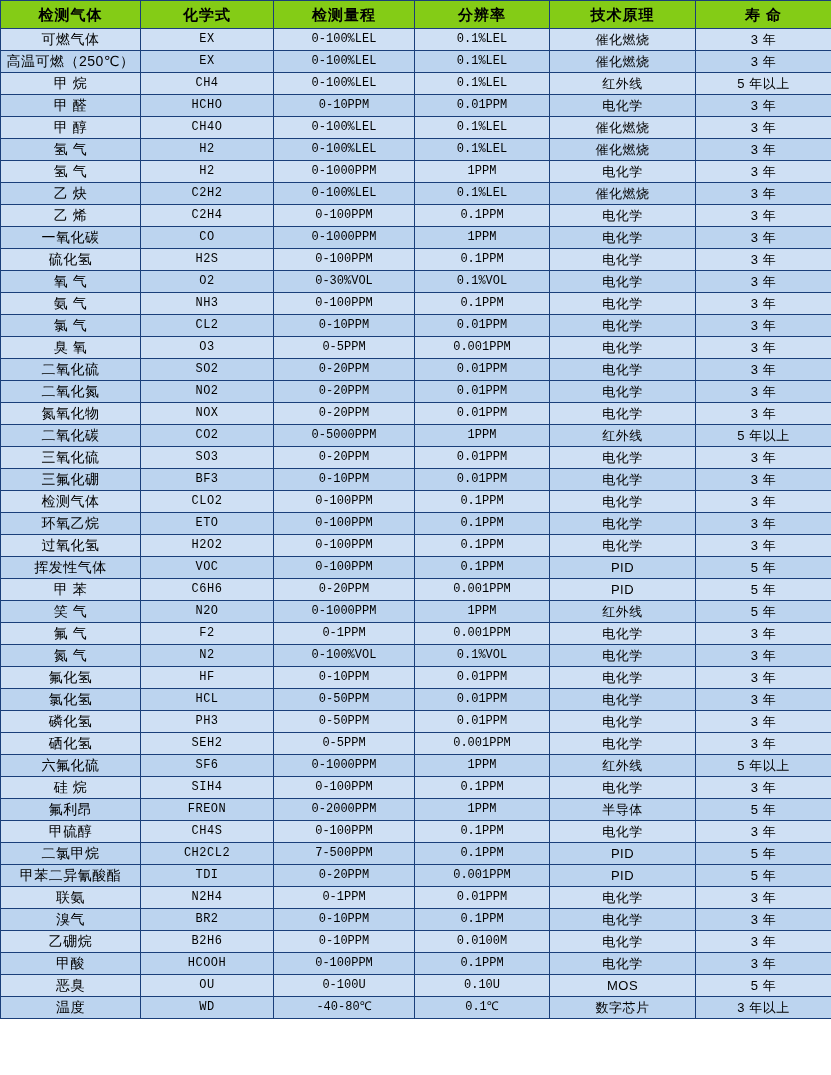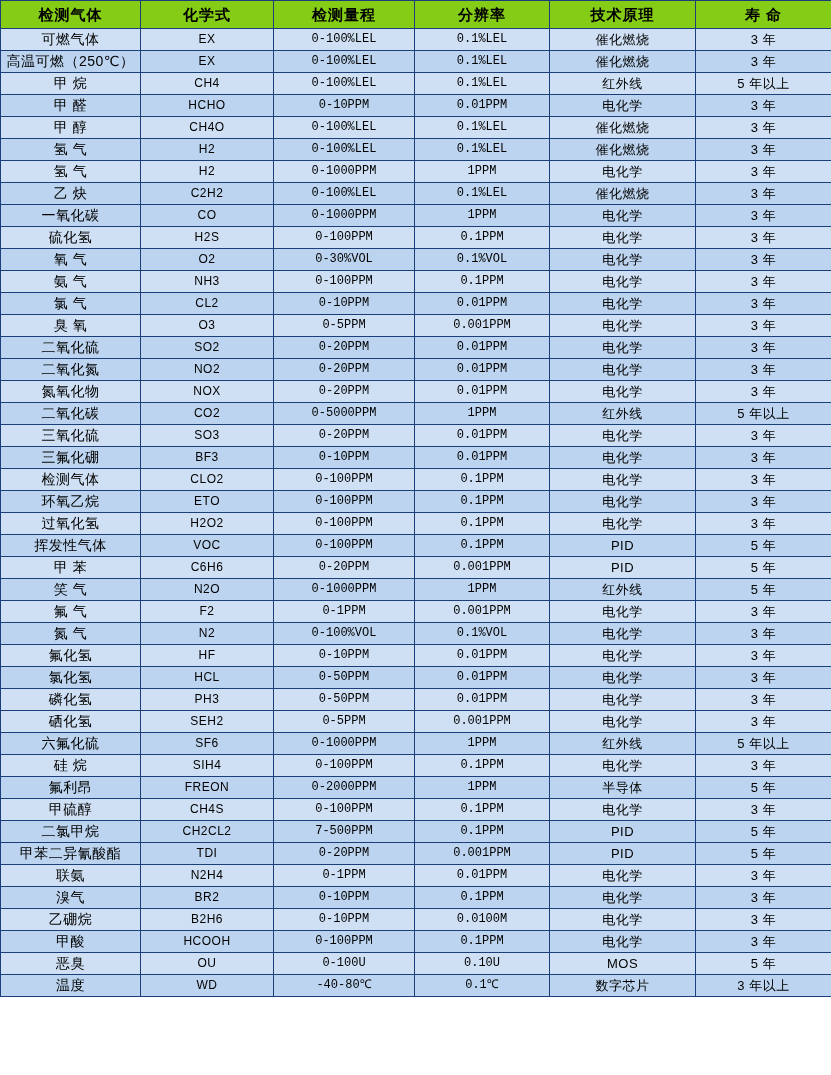--- a/index.html
+++ b/index.html
@@ -48,21 +48,21 @@
     background: #cfe0f4;
   }
   #gas-table tbody tr.alt td {
     background: #bcd4ef;
   }
   #gas-table td.name {
     font-size: 14px;
     letter-spacing: 0.5px;
   }
   #gas-table td.formula {
-    font-family: Liberation Sans, sans-serif;
+    font-family: Liberation Mono, monospace;
     font-size: 12px;
     letter-spacing: 0.5px;
   }
   #gas-table td.range,
   #gas-table td.res {
     font-family: "Liberation Mono", "DejaVu Sans Mono", monospace;
     font-size: 12px;
   }
   #gas-table td.tech,
   #gas-table td.life {
@@ -150,20 +150,28 @@
         <td class="life">3 年</td>
       </tr>
       <tr class="alt">
         <td class="name">乙 炔</td>
         <td class="formula">C2H2</td>
         <td class="range">0-100%LEL</td>
         <td class="res">0.1%LEL</td>
         <td class="tech">催化燃烧</td>
         <td class="life">3 年</td>
       </tr>
+      <tr>
+        <td class="name">乙 烯</td>
+        <td class="formula">C2H4</td>
+        <td class="range">0-100PPM</td>
+        <td class="res">0.1PPM</td>
+        <td class="tech">电化学</td>
+        <td class="life">3 年</td>
+      </tr>
       <tr class="alt">
         <td class="name">一氧化碳</td>
         <td class="formula">CO</td>
         <td class="range">0-1000PPM</td>
         <td class="res">1PPM</td>
         <td class="tech">电化学</td>
         <td class="life">3 年</td>
       </tr>
       <tr>
         <td class="name">硫化氢</td>

